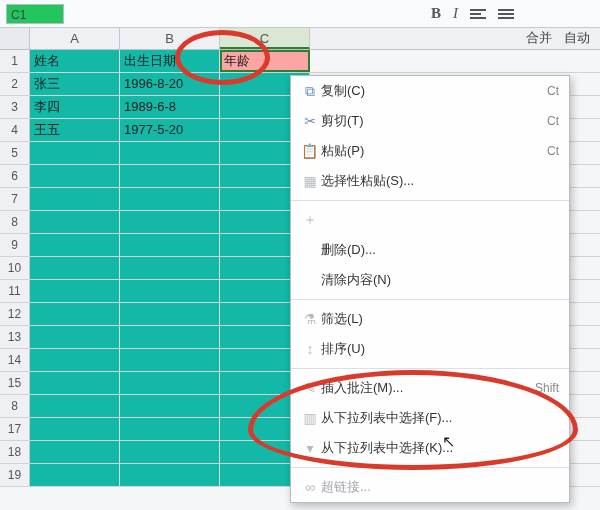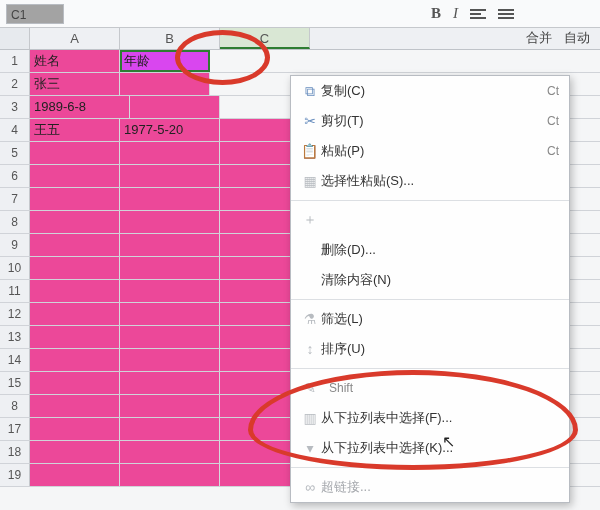--- a/index.html
+++ b/index.html
@@ -21,21 +21,21 @@
     align-items: center;
     height: 28px;
     background: #f9fafb;
     border-bottom: 1px solid #c5c8cc;
     padding-left: 6px;
   }
   .name-box {
     width: 58px;
     height: 20px;
     line-height: 20px;
-    background: #a3a3a3;
+    background: #22c55e;
     border: 1px solid #b8bcc2;
     font-size: 12px;
     padding: 0 4px;
     color: #444;
   }
   .toolbar-right {
     margin-left: auto;
     display: flex;
     align-items: center;
     gap: 12px;
@@ -87,30 +87,30 @@
     background: #eef0f3;
     text-align: center;
     line-height: 22px;
     color: #555;
     font-size: 12px;
   }
   .cell {
     border-right: 1px solid #d6d9dd;
     padding: 0 4px;
     line-height: 22px;
-    background: #ec4899;
+    background: #14b8a6;
     overflow: hidden;
     white-space: nowrap;
     font-size: 13px;
     color:#222;
   }
   .cell.selected {
     outline: 2px solid #2e7d32;
     outline-offset: -2px;
-    background: #d946ef;
+    background: #fca5a5;
   }
 
   
   .context-menu {
     position: absolute;
     left: 290px;
     top: 75px;
     width: 280px;
     background: #fefefe;
     border: 1px solid #b8bcc2;
@@ -187,29 +187,32 @@
   <div class="corner"></div>
   <div class="col-h wA">A</div>
   <div class="col-h wB">B</div>
   <div class="col-h wC sel">C</div>
 </div>
 
 <div id="grid">
     <div class="row">
       <div class="row-h">1</div>
       <div class="cell wA">姓名</div>
+      <div class="cell wB">出生日期</div>
       <div class="cell wC selected">年龄</div>
     </div>
     <div class="row">
       <div class="row-h">2</div>
       <div class="cell wA">张三</div>
+      <div class="cell wB">1996-8-20</div>
       <div class="cell wC"></div>
     </div>
     <div class="row">
       <div class="row-h">3</div>
+      <div class="cell wA">李四</div>
       <div class="cell wB">1989-6-8</div>
       <div class="cell wC"></div>
     </div>
     <div class="row">
       <div class="row-h">4</div>
       <div class="cell wA">王五</div>
       <div class="cell wB">1977-5-20</div>
       <div class="cell wC"></div>
     </div>
     <div class="row">
@@ -341,20 +344,21 @@
     <span class="menu-ico grey">⚗</span>
     <span class="menu-label">筛选(L)</span>
   </div>
   <div class="menu-item">
     <span class="menu-ico grey">↕</span>
     <span class="menu-label">排序(U)</span>
   </div>
   <div class="menu-sep"></div>
   <div class="menu-item">
     <span class="menu-ico grey">✎</span>
+    <span class="menu-label">插入批注(M)...</span>
     <span class="menu-shortcut">Shift</span>
   </div>
   <div class="menu-item">
     <span class="menu-ico grey">▥</span>
     <span class="menu-label">从下拉列表中选择(F)...</span>
   </div>
   <div class="menu-item">
     <span class="menu-ico grey">▾</span>
     <span class="menu-label">从下拉列表中选择(K)...</span>
   </div>

